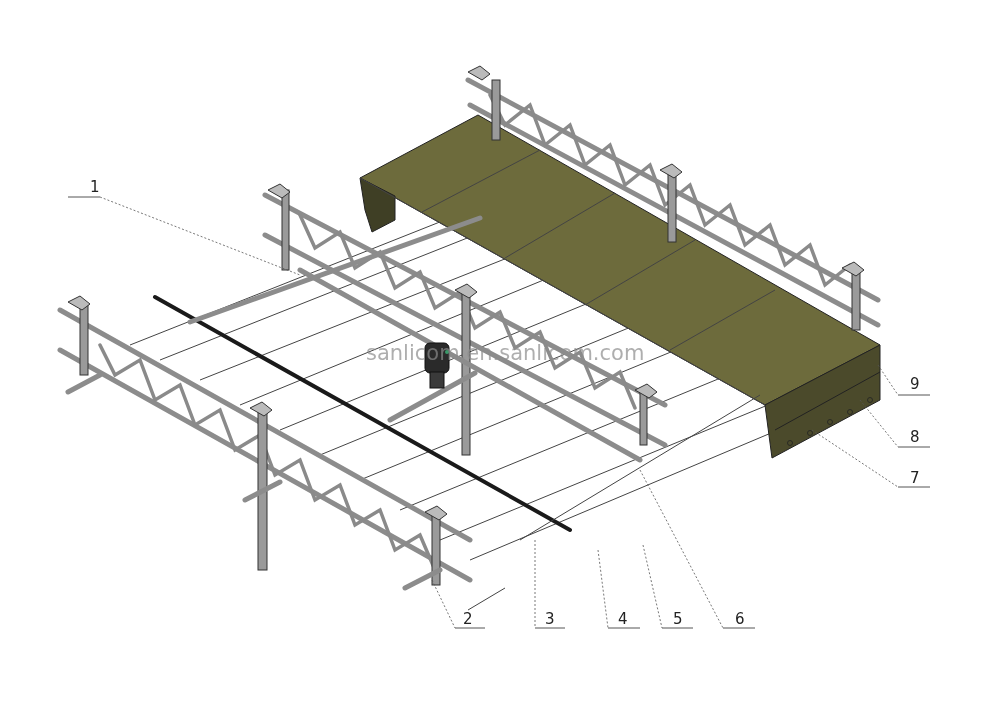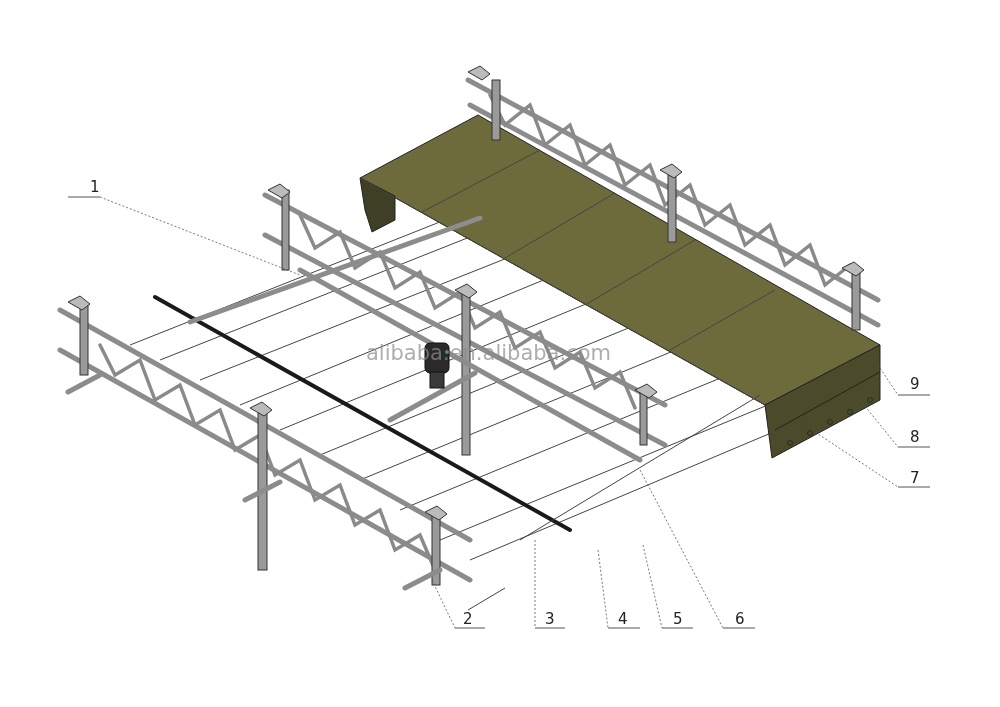--- a/index.html
+++ b/index.html
@@ -126,21 +126,21 @@
     <line class="under" x1="723" y1="628" x2="755" y2="628"></line>
     <line class="leader" x1="812" y1="430" x2="898" y2="487"></line>
     <line class="under" x1="898" y1="487" x2="930" y2="487"></line>
     <line class="leader" x1="860" y1="400" x2="898" y2="447"></line>
     <line class="under" x1="898" y1="447" x2="930" y2="447"></line>
     <line class="leader" x1="878" y1="365" x2="898" y2="395"></line>
     <line class="under" x1="898" y1="395" x2="930" y2="395"></line>
   </g>
 </svg>
 
-<div class="watermark">alibaba.en.alibaba.com</div>
+<div class="watermark">sanlicom.en.sanlicom.com</div>
 
 <div class="callout-label" style="left:90px;top:180px;">1</div>
 <div class="callout-label" style="left:463px;top:612px;">2</div>
 <div class="callout-label" style="left:545px;top:612px;">3</div>
 <div class="callout-label" style="left:618px;top:612px;">4</div>
 <div class="callout-label" style="left:673px;top:612px;">5</div>
 <div class="callout-label" style="left:735px;top:612px;">6</div>
 <div class="callout-label" style="left:910px;top:471px;">7</div>
 <div class="callout-label" style="left:910px;top:430px;">8</div>
 <div class="callout-label" style="left:910px;top:377px;">9</div>

